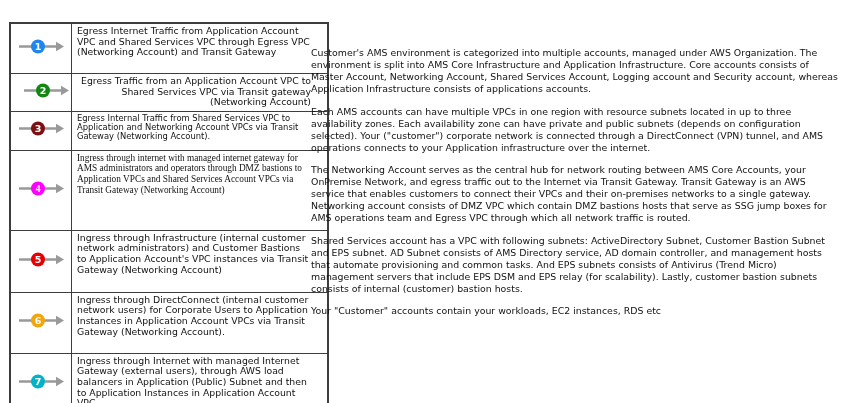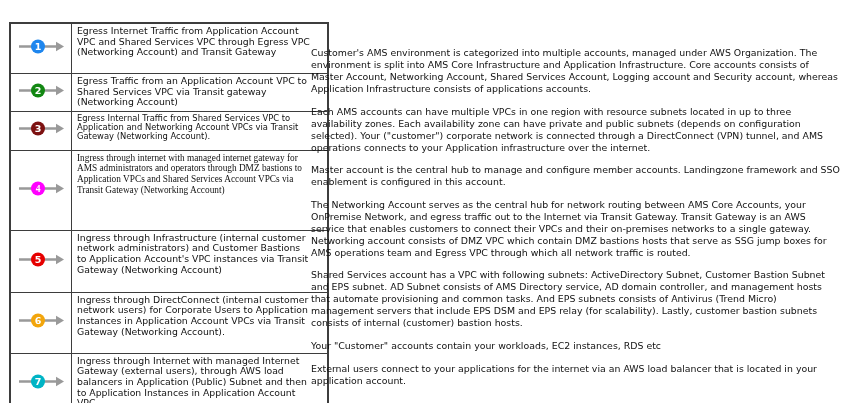--- a/index.html
+++ b/index.html
@@ -36,21 +36,21 @@
     vertical-align: top;
     padding: 2px 16px 3px 5px;
     font-size: 9.3px;
     line-height: 10.6px;
   }
   td.desc-cell.small {
     font-size: 8.4px;
     line-height: 9px;
   }
   tr.r1 td { height: 44px; }
-  tr.r2 td { height: 30px; }
+  tr.r2 td { height: 30px; text-align: right; }
   tr.r3 td { height: 33px; }
   tr.r4 td { height: 74px; font-family: Liberation Serif, serif; }
   tr.r5 td { height: 56px; }
   tr.r6 td { height: 55px; }
   tr.r7 td { height: 55px; }
   .flow-arrow { display: inline-block; }
 
   
   .desc-panel {
     position: absolute;
@@ -147,20 +147,18 @@
           </svg>
         </td>
         <td class="desc-cell">Ingress through Internet with managed Internet Gateway (external users), through AWS load balancers in Application (Public) Subnet and then to Application Instances in Application Account VPC.</td>
       </tr>
     </tbody>
   </table>
 
   <div class="desc-panel">
     <p>Customer's AMS environment is categorized into multiple accounts, managed under AWS Organization. The environment is split into AMS Core Infrastructure and Application Infrastructure. Core accounts consists of Master Account, Networking Account, Shared Services Account, Logging account and Security account, whereas Application Infrastructure consists of applications accounts.</p>
     <p>Each AMS accounts can have multiple VPCs in one region with resource subnets located in up to three availability zones. Each availability zone can have private and public subnets (depends on configuration selected). Your ("customer") corporate network is connected through a DirectConnect (VPN) tunnel, and AMS operations connects to your Application infrastructure over the internet.</p>
-    <p>Master account is the central hub to manage and configure member accounts. Landingzone framework and SSO enablement is configured in this account.</p>
     <p>The Networking Account serves as the central hub for network routing between AMS Core Accounts, your OnPremise Network, and egress traffic out to the Internet via Transit Gateway. Transit Gateway is an AWS service that enables customers to connect their VPCs and their on-premises networks to a single gateway. Networking account consists of DMZ VPC which contain DMZ bastions hosts that serve as SSG jump boxes for AMS operations team and Egress VPC through which all network traffic is routed.</p>
     <p>Shared Services account has a VPC with following subnets: ActiveDirectory Subnet, Customer Bastion Subnet and EPS subnet. AD Subnet consists of AMS Directory service, AD domain controller, and management hosts that automate provisioning and common tasks. And EPS subnets consists of Antivirus (Trend Micro) management servers that include EPS DSM and EPS relay (for scalability). Lastly, customer bastion subnets consists of internal (customer) bastion hosts.</p>
     <p>Your "Customer" accounts contain your workloads, EC2 instances, RDS etc</p>
-    <p>External users connect to your applications for the internet via an AWS load balancer that is located in your application account.</p>
   </div>
 
 </div>
 
 </body></html>

